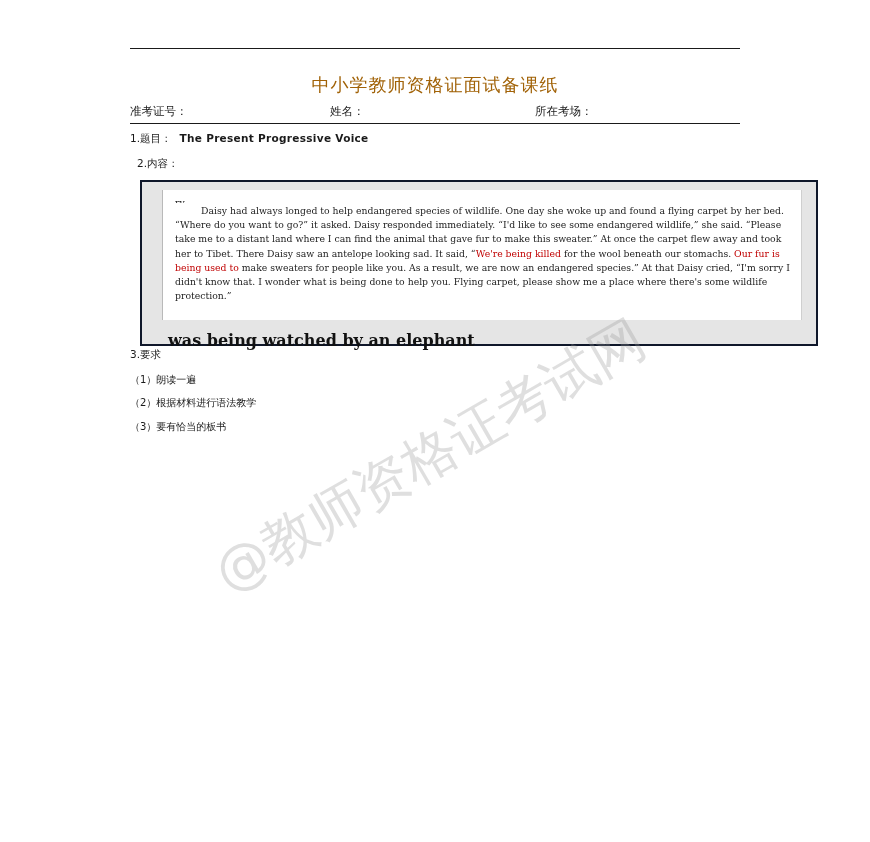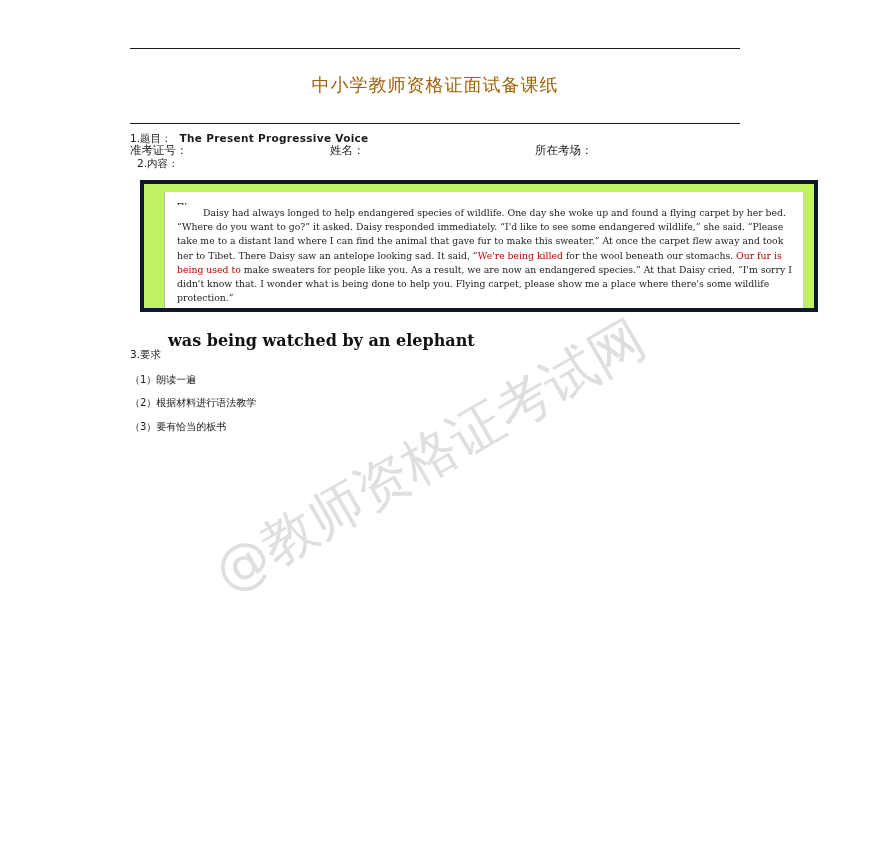--- a/index.html
+++ b/index.html
@@ -49,21 +49,20 @@
   
   .info-row {
     position: absolute;
     left: 130px;
     top: 104px;
     width: 610px;
     height: 18px;
     font-family: Liberation Mono, monospace;
     font-size: 11.5px;
     color: #1a1a1a;
-    margin-top: 39px;
   }
   .info-row .f1 { position: absolute; left: 0px;   top: 0; }
   .info-row .f2 { position: absolute; left: 200px; top: 0; }
   .info-row .f3 { position: absolute; left: 405px; top: 0; }
 
   .info-rule {
     position: absolute;
     left: 130px;
     top: 123px;
     width: 610px;
@@ -101,23 +100,23 @@
   .req-1 { top: 373px; }
   .req-2 { top: 396px; }
   .req-3 { top: 420px; }
 
   
   .passage-box {
     position: absolute;
     left: 140px;
     top: 180px;
     width: 678px;
-    height: 132px;
-    background: #bef264;
-    border: 4px solid #0f172a;
+    height: 166px;
+    background: #e5e5e5;
+    border: 2px solid #0f172a;
     box-sizing: border-box;
     overflow: hidden;
   }
   .passage-inner {
     position: absolute;
     left: 20px;
     top: 8px;
     width: 640px;
     height: 130px;
     background: #ffffff;

